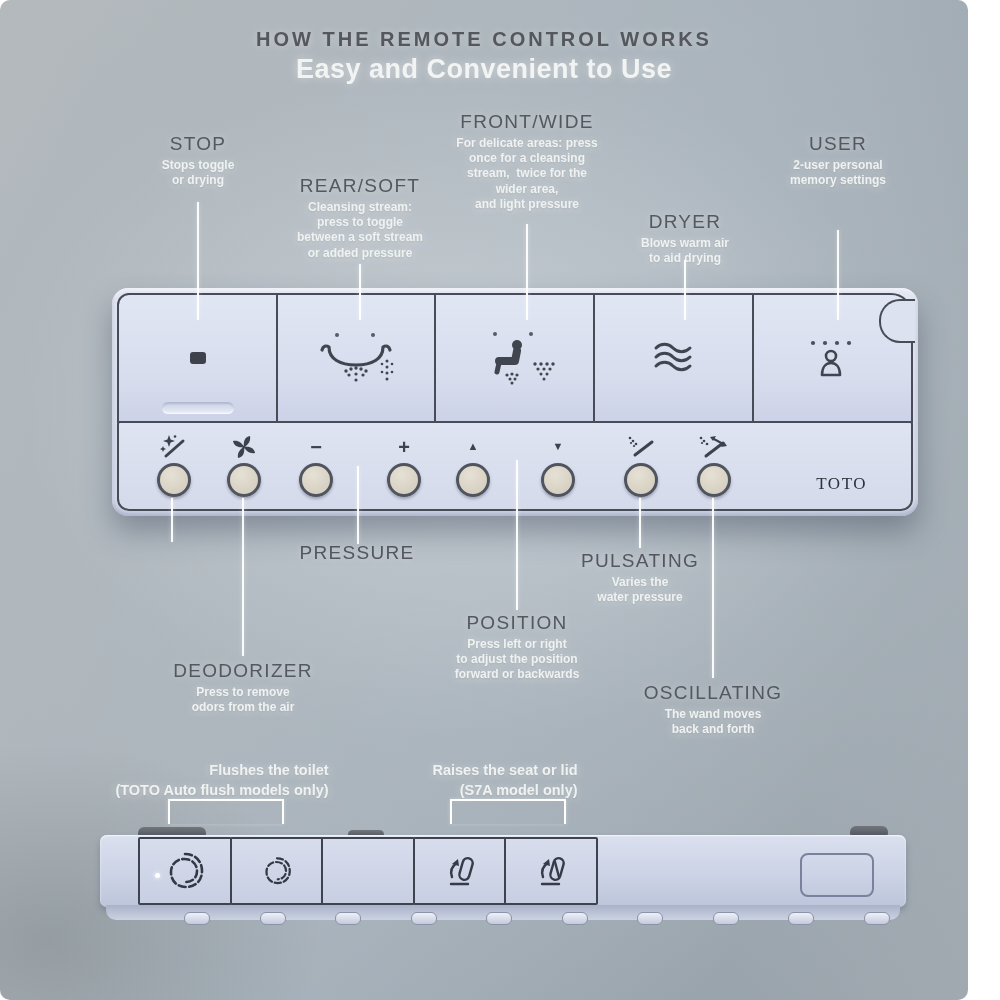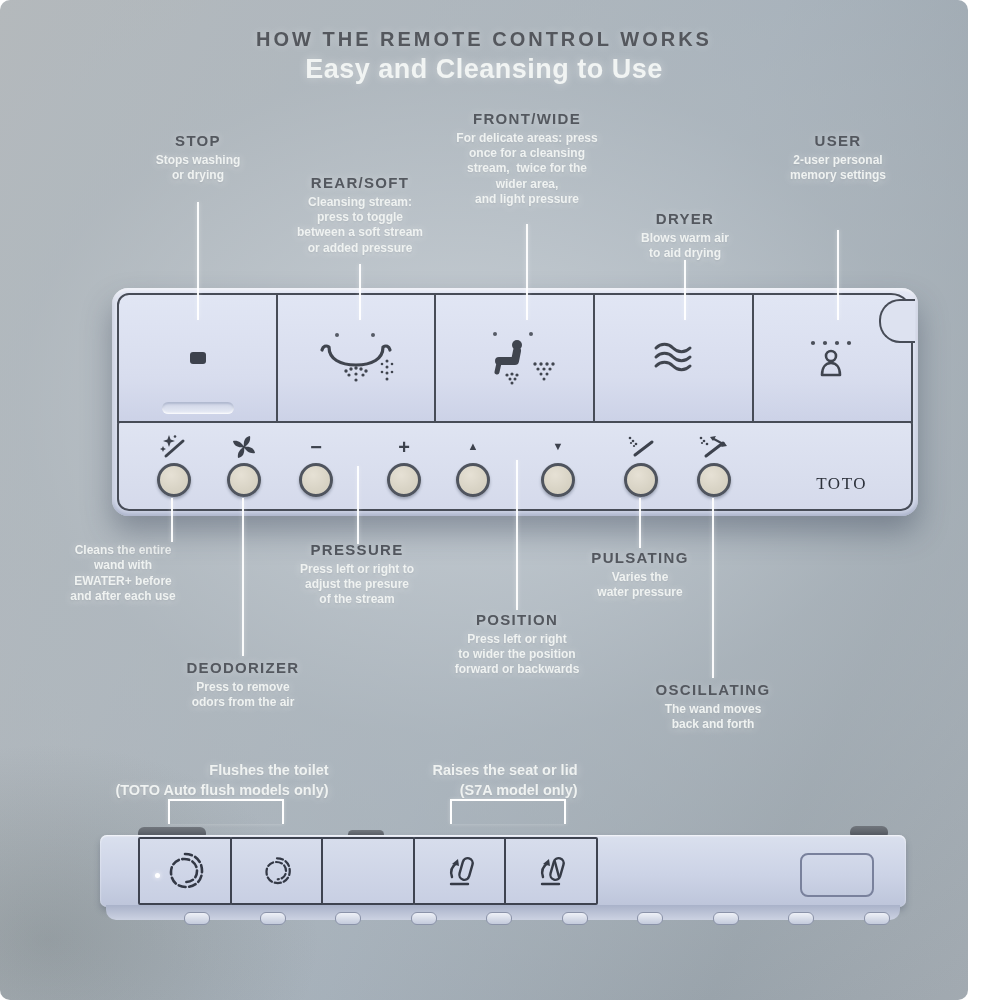--- a/index.html
+++ b/index.html
@@ -12,21 +12,21 @@
       linear-gradient(115deg,#b6b9ba 0%,#aeb5bb 30%,#a4afb9 55%,#96a0a8 82%,#a2aab1 100%);
   }
   .title{position:absolute;left:0;top:28px;width:100%;text-align:center;
     font-size:20px;font-weight:700;letter-spacing:3px;color:#54575d;
     text-shadow:0 0 8px rgba(255,255,255,.35);}
   .subtitle{position:absolute;left:0;top:54px;width:100%;text-align:center;
     font-size:27px;font-weight:600;letter-spacing:.5px;color:#f1f4f3;
     text-shadow:0 0 10px rgba(255,255,255,.45);}
 
   .callout{position:absolute;width:250px;transform:translateX(-50%);text-align:center;}
-  .co-head{font-size:15px;font-weight:700;letter-spacing:1.3px;color:#54585f;
+  .co-head{font-size:19px;font-weight:400;letter-spacing:1.3px;color:#54585f;
     white-space:pre-wrap;line-height:1.25;text-shadow:0 0 8px rgba(255,255,255,.4);}
   .co-body{font-size:12px;font-weight:600;color:#eff2f1;white-space:pre-wrap;line-height:1.28;
     margin-top:2px;text-shadow:0 1px 9px rgba(255,255,255,.5),0 1px 2px rgba(90,100,110,.2);}
   .co-stop{left:198px;top:132px}  .co-rear{left:360px;top:174px}
   .co-front{left:527px;top:110px;width:260px} .co-dryer{left:685px;top:210px}
   .co-user{left:838px;top:132px}
   .co-selfclean{left:123px;top:541px;width:190px} .co-pressure{left:357px;top:541px}
   .co-deodorizer{left:243px;top:659px} .co-position{left:517px;top:611px}
   .co-pulsating{left:640px;top:549px} .co-oscillating{left:713px;top:681px}
 
@@ -98,25 +98,25 @@
     background:#fff;box-shadow:0 0 5px #fff;}
   .battery{position:absolute;left:700px;top:24px;width:70px;height:40px;
     border:2px solid #79819c;border-radius:8px;}
 </style>
 </head>
 <body>
 
 <div id="canvas">
 
   <div class="title">HOW THE REMOTE CONTROL WORKS</div>
-  <div class="subtitle">Easy and Cleansing to Use</div>
+  <div class="subtitle">Easy and Convenient to Use</div>
 
   <div class="callout co-stop">
     <div class="co-head">STOP</div>
-    <div class="co-body">Stops washing
+    <div class="co-body">Stops toggle
 or drying</div>
   </div>
   <div class="callout co-rear">
     <div class="co-head">REAR/SOFT</div>
     <div class="co-body">Cleansing stream:
 press to toggle
 between a soft stream
 or added pressure</div>
   </div>
   <div class="callout co-front">
@@ -313,40 +313,33 @@
             <polygon fill="#3d424d" points="29,12 23,13 26,8"></polygon>
           </svg>
         </div>
         <div class="scircle"></div>
       </div>
       <div class="toto">TOTO</div>
     </div>
   </div>
 
   <div class="callout co-selfclean">
-    <div class="co-body">Cleans the entire
-wand with
-EWATER+ before
-and after each use</div>
   </div>
   <div class="callout co-pressure">
     <div class="co-head">PRESSURE</div>
-    <div class="co-body">Press left or right to
-adjust the presure
-of the stream</div>
   </div>
   <div class="callout co-deodorizer">
     <div class="co-head">DEODORIZER</div>
     <div class="co-body">Press to remove
 odors from the air</div>
   </div>
   <div class="callout co-position">
     <div class="co-head">POSITION</div>
     <div class="co-body">Press left or right
-to wider the position
+to adjust the position
 forward or backwards</div>
   </div>
   <div class="callout co-pulsating">
     <div class="co-head">PULSATING</div>
     <div class="co-body">Varies the
 water pressure</div>
   </div>
   <div class="callout co-oscillating">
     <div class="co-head">OSCILLATING</div>
     <div class="co-body">The wand moves

